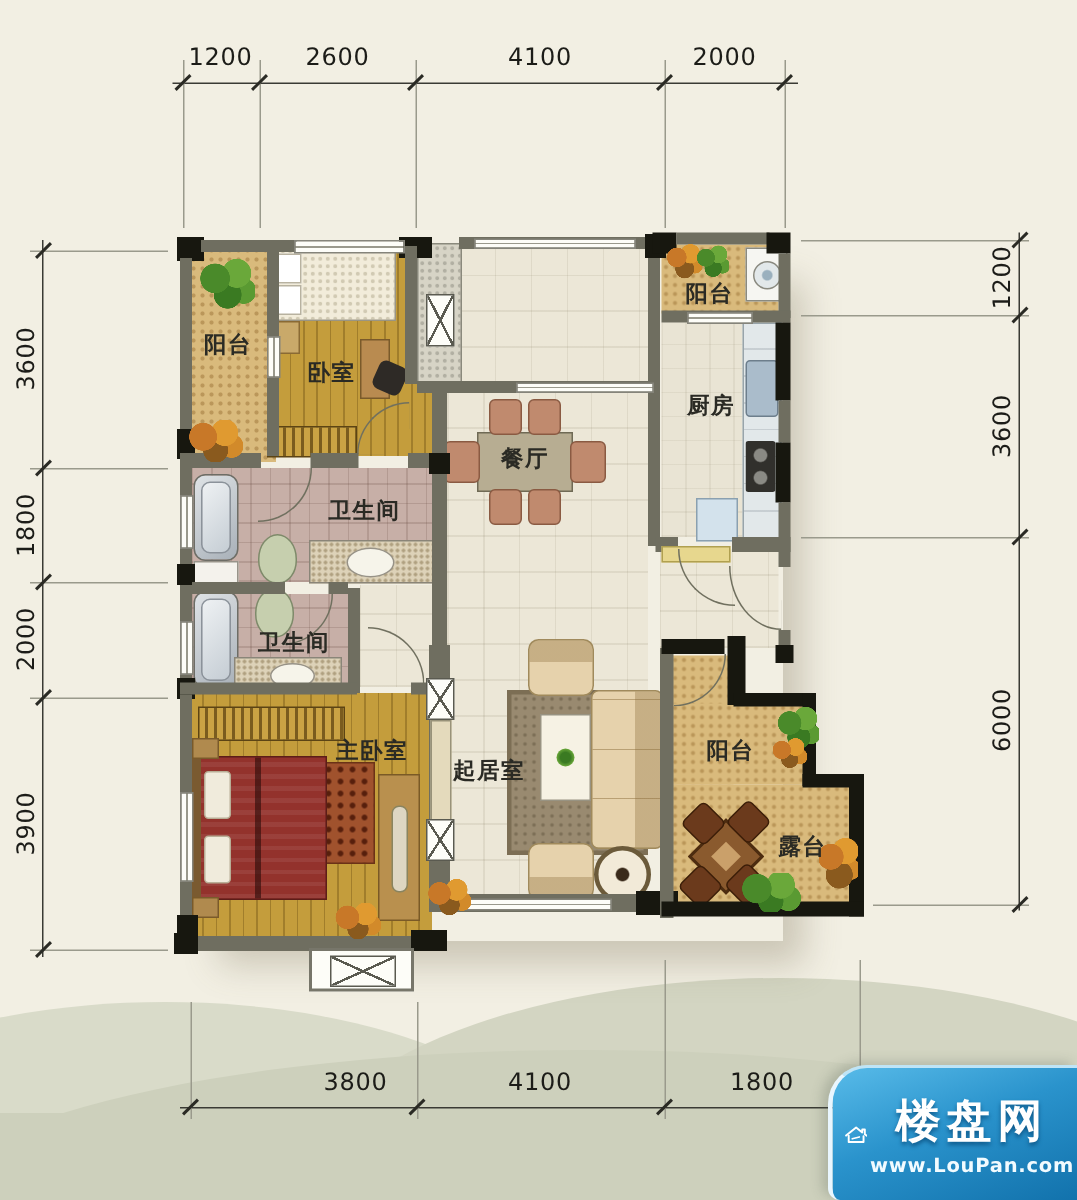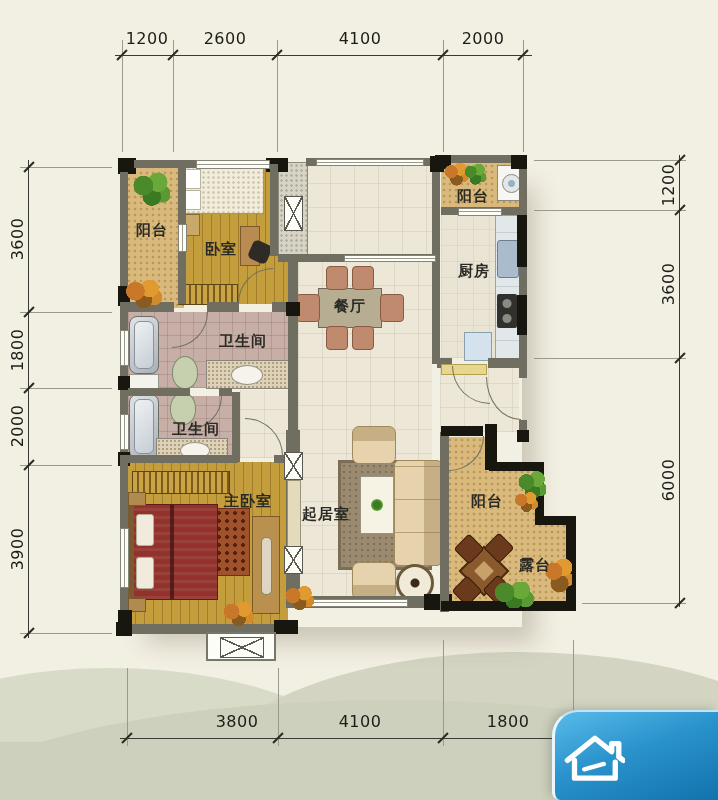--- a/index.html
+++ b/index.html
@@ -330,15 +330,19 @@
   <div class="dim" style="left:202px;top:721px;margin-left:35px;">3800</div>
   <div class="dim" style="left:360px;top:721px;">4100</div>
   <div class="dim" style="left:508px;top:721px;">1800</div>
 
   <div class="logo">
     <svg width="62" height="58" viewBox="0 0 70 62">
       <path d="M5 36 L36 11 L55 26 L55 17 L63 17 L63 32 L68 36" fill="none" stroke="#ffffff" stroke-width="6" stroke-linecap="round" stroke-linejoin="round"></path>
       <path d="M13 36 L13 56 L59 56 L59 38" fill="none" stroke="#ffffff" stroke-width="6" stroke-linecap="round" stroke-linejoin="round"></path>
       <path d="M24 46 L46 40" stroke="#ffffff" stroke-width="5" stroke-linecap="round"></path>
     </svg>
+    <div class="logo-text">
+      <div class="logo-name">楼盘网</div>
+      <div class="logo-url">www.LouPan.com</div>
+    </div>
   </div>
 
 </div>
 
 </body></html>

